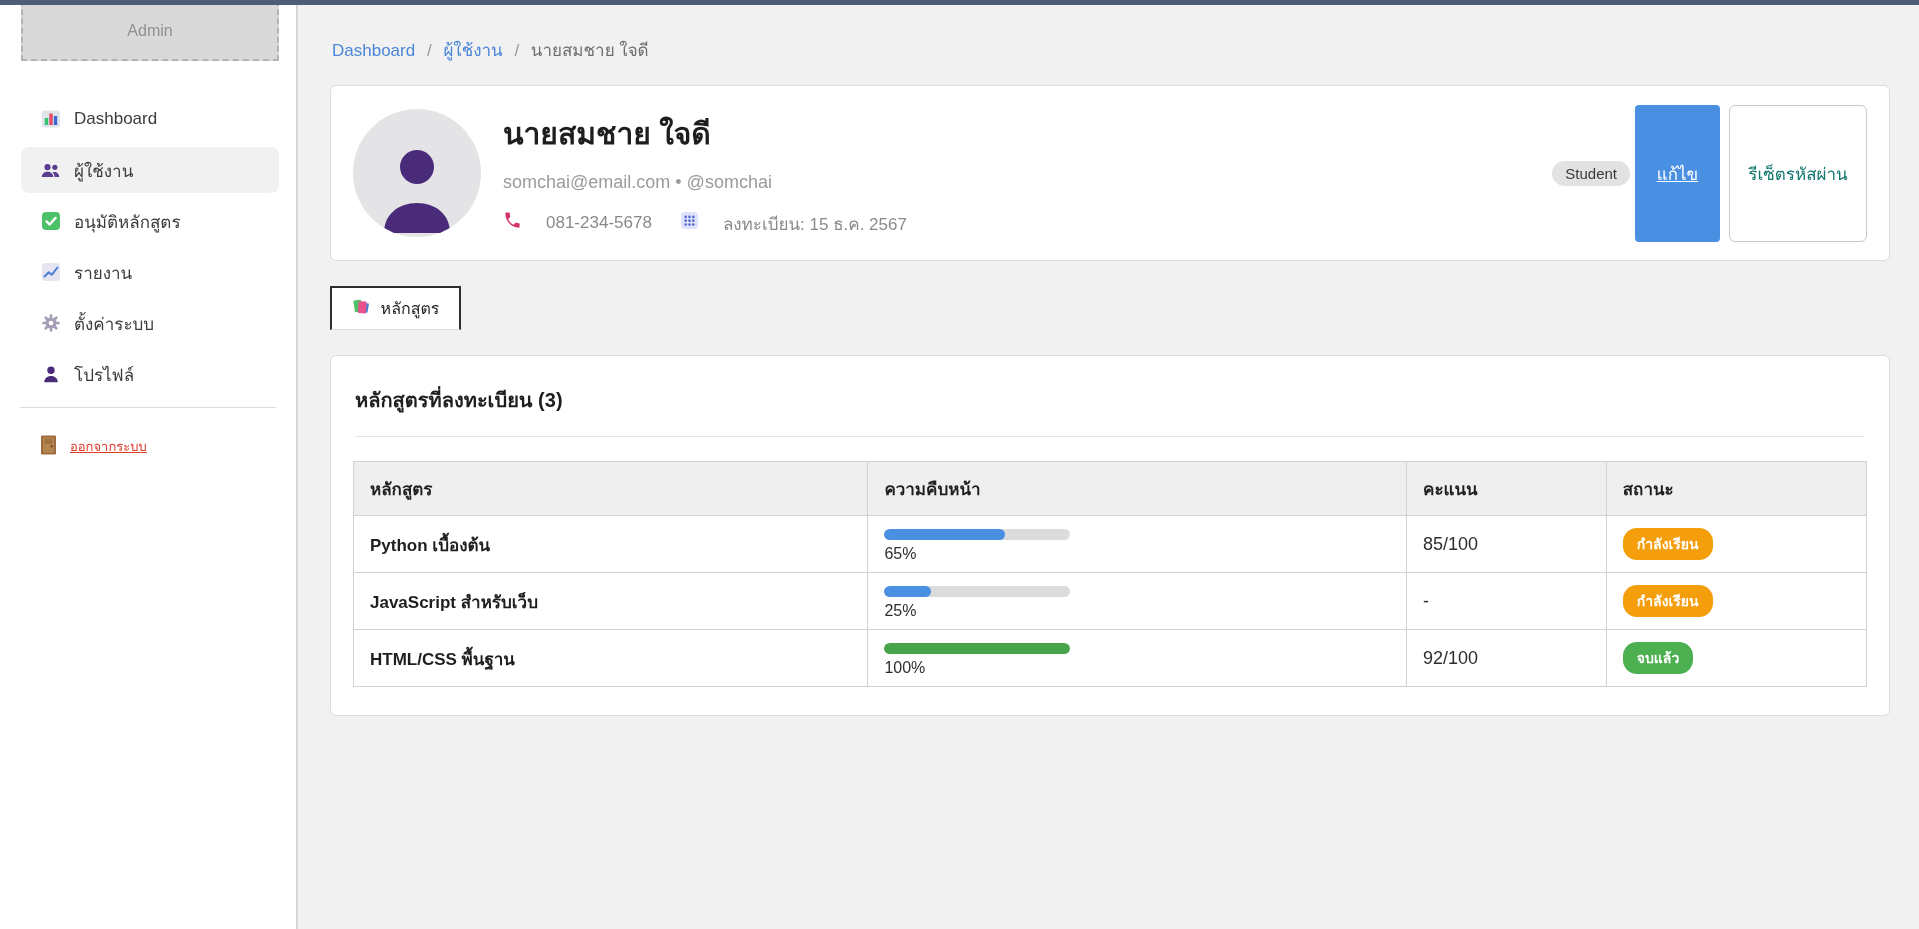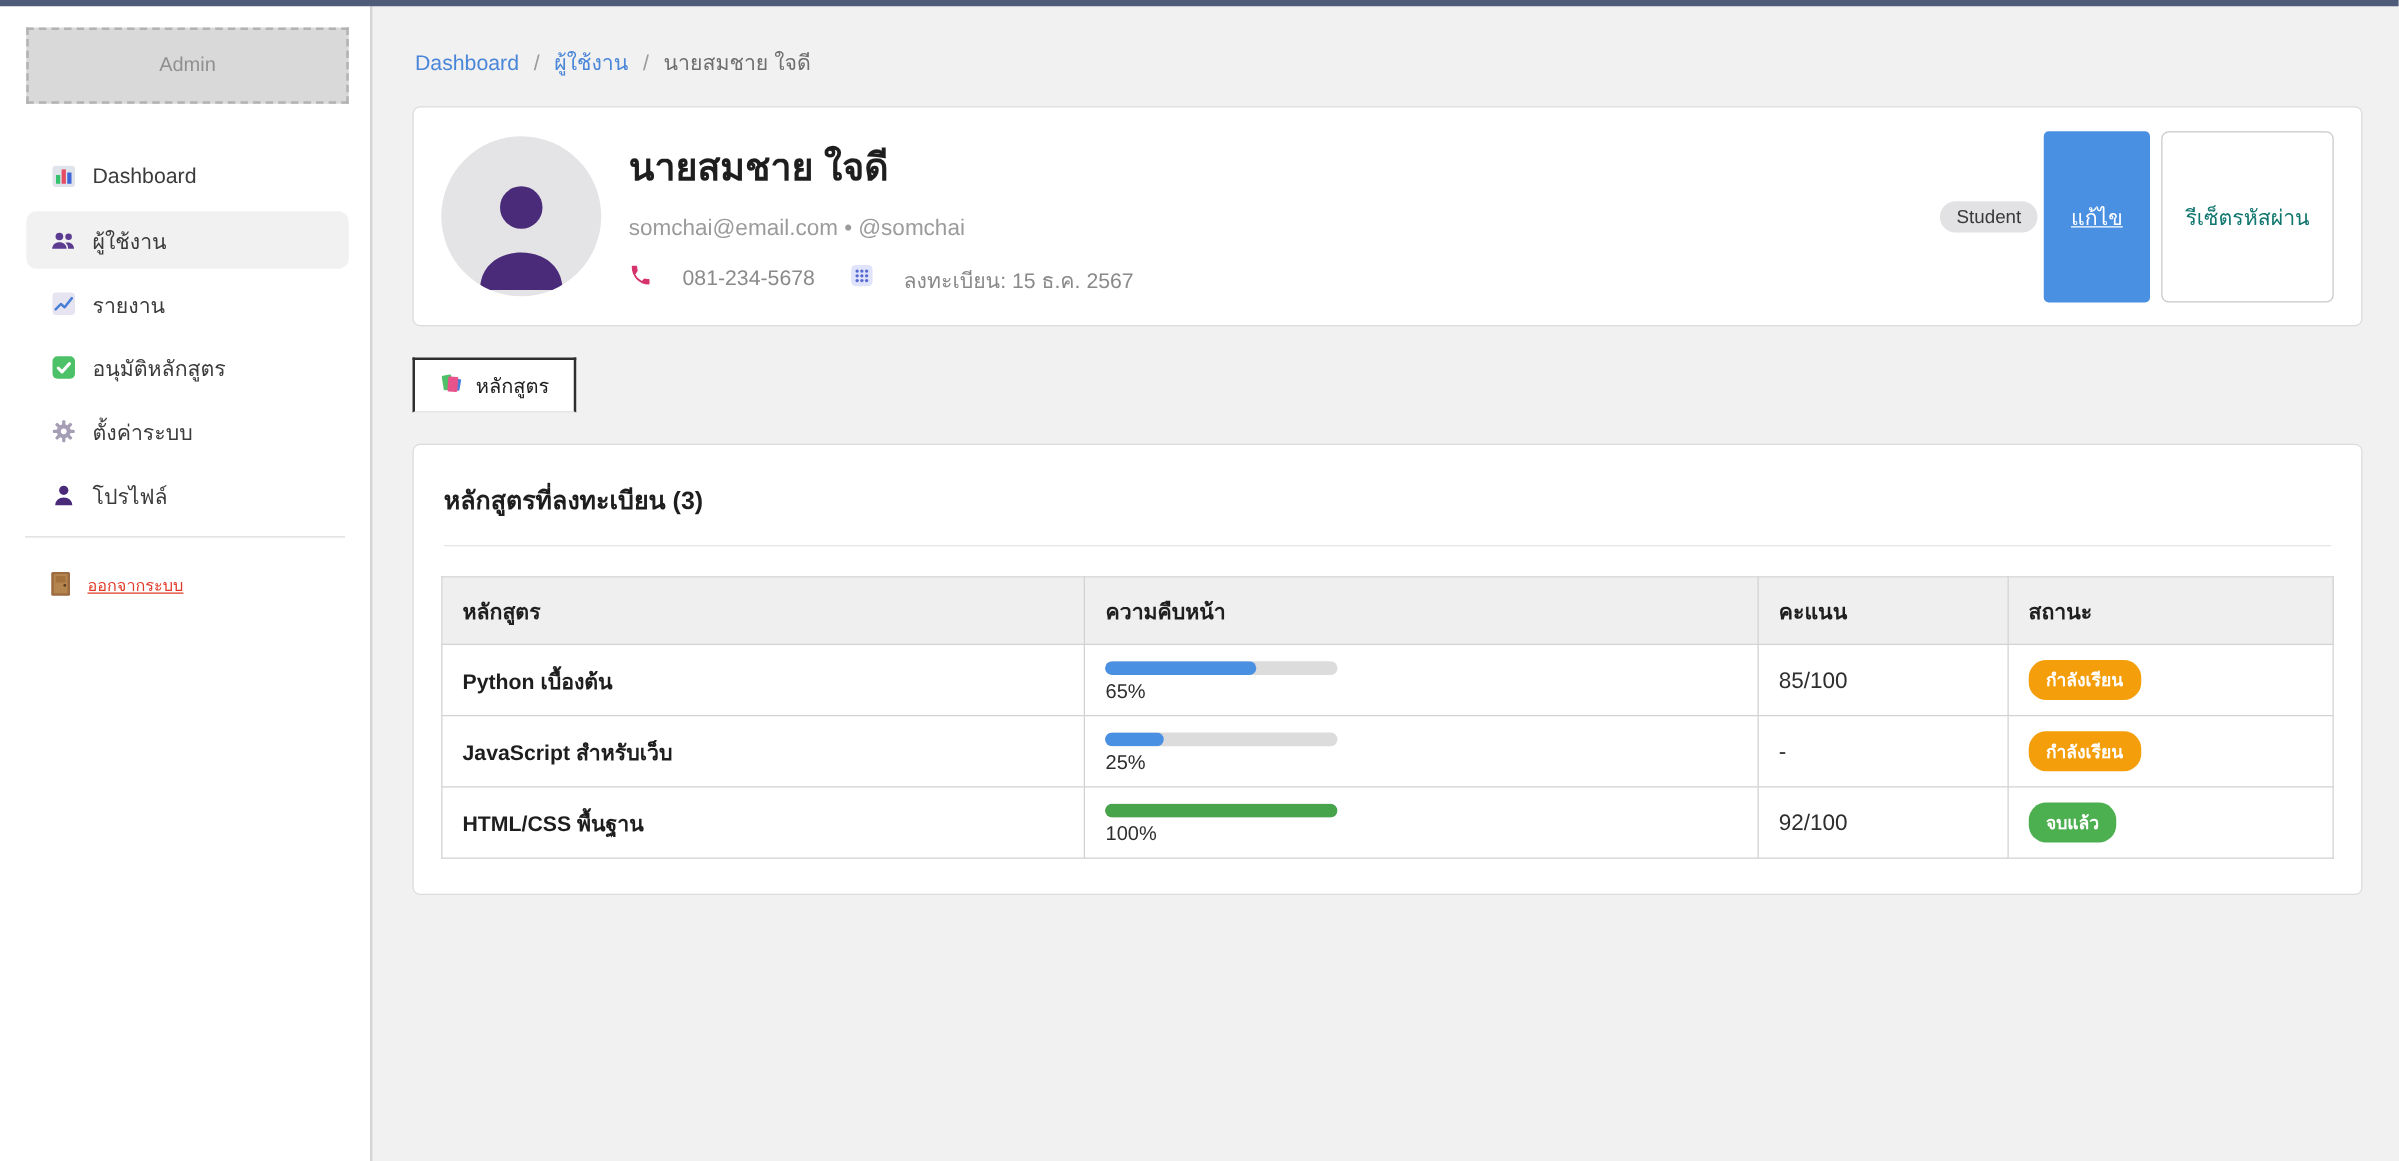--- a/index.html
+++ b/index.html
@@ -12,21 +12,21 @@
   }
   .topbar {
     position: absolute; top: 0; left: 0; width: 100%; height: 5px;
     background: #4e5b79; z-index: 20;
   }
   .app { display: flex; height: 100%; }
 
   
   .sidebar {
     width: 298px; flex-shrink: 0; background: #ffffff;
-    border-right: 2px solid #d5d5d5; padding-top: 22px;
+    border-right: 2px solid #d5d5d5; 
   }
   .admin-box {
     margin: 0 17px 0 21px; height: 61px;
     background: #d9d9d9; border: 2px dashed #b3b3b3;
     display: flex; align-items: center; justify-content: center;
     color: #909090; font-size: 16px;
   }
   .menu { list-style: none; margin-top: 35px; padding: 0 17px 0 21px; }
   .menu-item {
     height: 46px; margin-bottom: 5px; border-radius: 8px;
@@ -141,34 +141,34 @@
               <path d="M2 19.5c0-3.8 3-6.1 6.6-6.1s6.6 2.3 6.6 6.1z"></path>
               <circle cx="17" cy="8.4" r="3"></circle>
               <path d="M16.2 13.6c3.3 0 5.8 2.3 5.8 5.9h-5.4c0-2.3-.9-4.2-2.5-5.5.7-.3 1.4-.4 2.1-.4z"></path>
             </svg>
         </span>
         <span>ผู้ใช้งาน</span>
       </li>
       <li class="menu-item">
         <span class="ico">
           <svg width="20" height="20" viewBox="0 0 20 20">
+              <rect x="1" y="1" width="18" height="18" rx="4" fill="#4cc168"></rect>
+              <path d="M5.6 10.4l3 3.1 6-6.6" stroke="#fff" stroke-width="2.4" fill="none" stroke-linecap="round" stroke-linejoin="round"></path>
+            </svg>
+        </span>
+        <span>อนุมัติหลักสูตร</span>
+      </li>
+      <li class="menu-item">
+        <span class="ico">
+          <svg width="20" height="20" viewBox="0 0 20 20">
               <rect x="1" y="1" width="18" height="18" rx="3" fill="#e6e4f0"></rect>
               <path d="M3.5 14.5l4.2-4.3 3 2.6 5.8-7.3" stroke="#4a7fd6" stroke-width="2" fill="none" stroke-linecap="round" stroke-linejoin="round"></path>
             </svg>
         </span>
         <span>รายงาน</span>
-      </li>
-      <li class="menu-item">
-        <span class="ico">
-          <svg width="20" height="20" viewBox="0 0 20 20">
-              <rect x="1" y="1" width="18" height="18" rx="4" fill="#4cc168"></rect>
-              <path d="M5.6 10.4l3 3.1 6-6.6" stroke="#fff" stroke-width="2.4" fill="none" stroke-linecap="round" stroke-linejoin="round"></path>
-            </svg>
-        </span>
-        <span>อนุมัติหลักสูตร</span>
       </li>
       <li class="menu-item">
         <span class="ico">
           <svg width="20" height="20" viewBox="0 0 20 20" fill="#a59eb5">
               <g>
                 <rect x="8.7" y="1.2" width="2.6" height="17.6" rx="1"></rect>
                 <rect x="8.7" y="1.2" width="2.6" height="17.6" rx="1" transform="rotate(45 10 10)"></rect>
                 <rect x="8.7" y="1.2" width="2.6" height="17.6" rx="1" transform="rotate(90 10 10)"></rect>
                 <rect x="8.7" y="1.2" width="2.6" height="17.6" rx="1" transform="rotate(135 10 10)"></rect>
                 <circle cx="10" cy="10" r="5.6"></circle>

